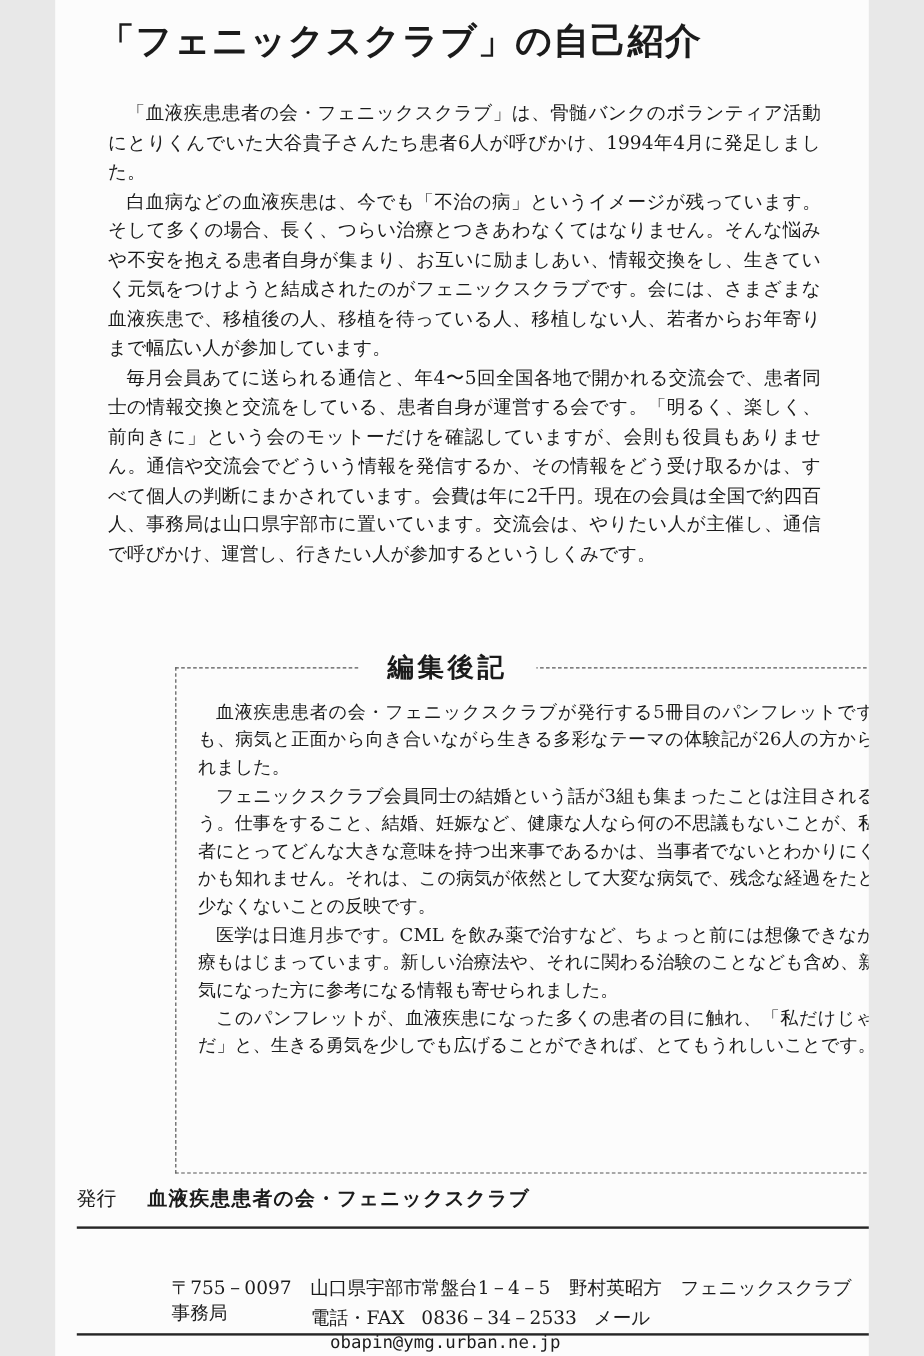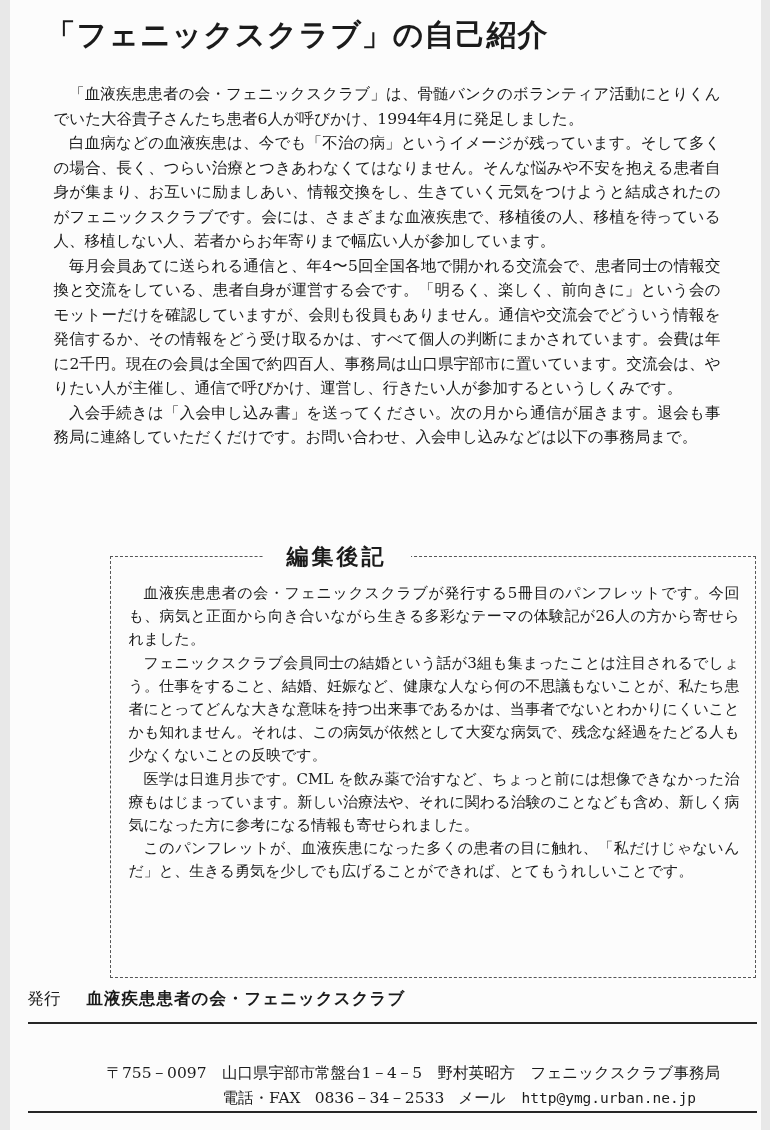--- a/index.html
+++ b/index.html
@@ -1,18 +1,18 @@
 <!DOCTYPE html>
 <html lang="ja"><head>
 <meta charset="utf-8">
 <style>
   html, body { margin:0; padding:0; background:#e8e8e8; }
   .page {
     position:relative;
-    width:751px; height:1130px;
+    width:678px; height:1130px;
     margin:0 auto;
     background:#fcfcfc;
     color:#1b1b1b;
     font-family:"DejaVu Serif","Liberation Serif",serif;
     overflow:hidden;
   }
   .doc-title {
     margin:0;
     padding:13px 0 0 36px;
     font-size:30px;
@@ -83,38 +83,37 @@
 <body>
 
 <div class="page">
 
   <h1 class="doc-title">「フェニックスクラブ」の自己紹介</h1>
 
   <div class="intro">
     <p>「血液疾患患者の会・フェニックスクラブ」は、骨髄バンクのボランティア活動にとりくんでいた大谷貴子さんたち患者6人が呼びかけ、1994年4月に発足しました。</p>
     <p>白血病などの血液疾患は、今でも「不治の病」というイメージが残っています。そして多くの場合、長く、つらい治療とつきあわなくてはなりません。そんな悩みや不安を抱える患者自身が集まり、お互いに励ましあい、情報交換をし、生きていく元気をつけようと結成されたのがフェニックスクラブです。会には、さまざまな血液疾患で、移植後の人、移植を待っている人、移植しない人、若者からお年寄りまで幅広い人が参加しています。</p>
     <p>毎月会員あてに送られる通信と、年4〜5回全国各地で開かれる交流会で、患者同士の情報交換と交流をしている、患者自身が運営する会です。「明るく、楽しく、前向きに」という会のモットーだけを確認していますが、会則も役員もありません。通信や交流会でどういう情報を発信するか、その情報をどう受け取るかは、すべて個人の判断にまかされています。会費は年に2千円。現在の会員は全国で約四百人、事務局は山口県宇部市に置いています。交流会は、やりたい人が主催し、通信で呼びかけ、運営し、行きたい人が参加するというしくみです。</p>
-    <p>入会手続きは「入会申し込み書」を送ってください。次の月から通信が届きます。退会も事務局に連絡していただくだけです。お問い合わせ、入会申し込みなどは以下の事務局まで。</p>
   </div>
 
   <div class="ps-box">
     <span class="ps-heading">編集後記</span>
     <p>血液疾患患者の会・フェニックスクラブが発行する5冊目のパンフレットです。今回も、病気と正面から向き合いながら生きる多彩なテーマの体験記が26人の方から寄せられました。</p>
     <p>フェニックスクラブ会員同士の結婚という話が3組も集まったことは注目されるでしょう。仕事をすること、結婚、妊娠など、健康な人なら何の不思議もないことが、私たち患者にとってどんな大きな意味を持つ出来事であるかは、当事者でないとわかりにくいことかも知れません。それは、この病気が依然として大変な病気で、残念な経過をたどる人も少なくないことの反映です。</p>
     <p>医学は日進月歩です。CML を飲み薬で治すなど、ちょっと前には想像できなかった治療もはじまっています。新しい治療法や、それに関わる治験のことなども含め、新しく病気になった方に参考になる情報も寄せられました。</p>
     <p>このパンフレットが、血液疾患になった多くの患者の目に触れ、「私だけじゃないんだ」と、生きる勇気を少しでも広げることができれば、とてもうれしいことです。</p>
   </div>
 
   <div class="rule rule-top"></div>
 
   <div class="footer-line1">
     <span class="publisher-label">発行</span><span class="publisher-name">血液疾患患者の会・フェニックスクラブ</span>
   </div>
 
   <div class="footer-line2">〒755－0097　山口県宇部市常盤台1－4－5　野村英昭方　フェニックスクラブ事務局</div>
 
   <div class="footer-line3">
-    <span>電話・FAX</span><span class="phone-number">0836－34－2533</span><span>メール</span><span class="email-address">http@ymg.urban.ne.jp</span>
+    <span>電話・FAX</span><span class="phone-number">0836－34－2533</span><span>メール</span><span class="email-address">obapin@ymg.urban.ne.jp</span>
   </div>
 
   <div class="rule rule-bottom"></div>
 
 </div>
 
 </body></html>

